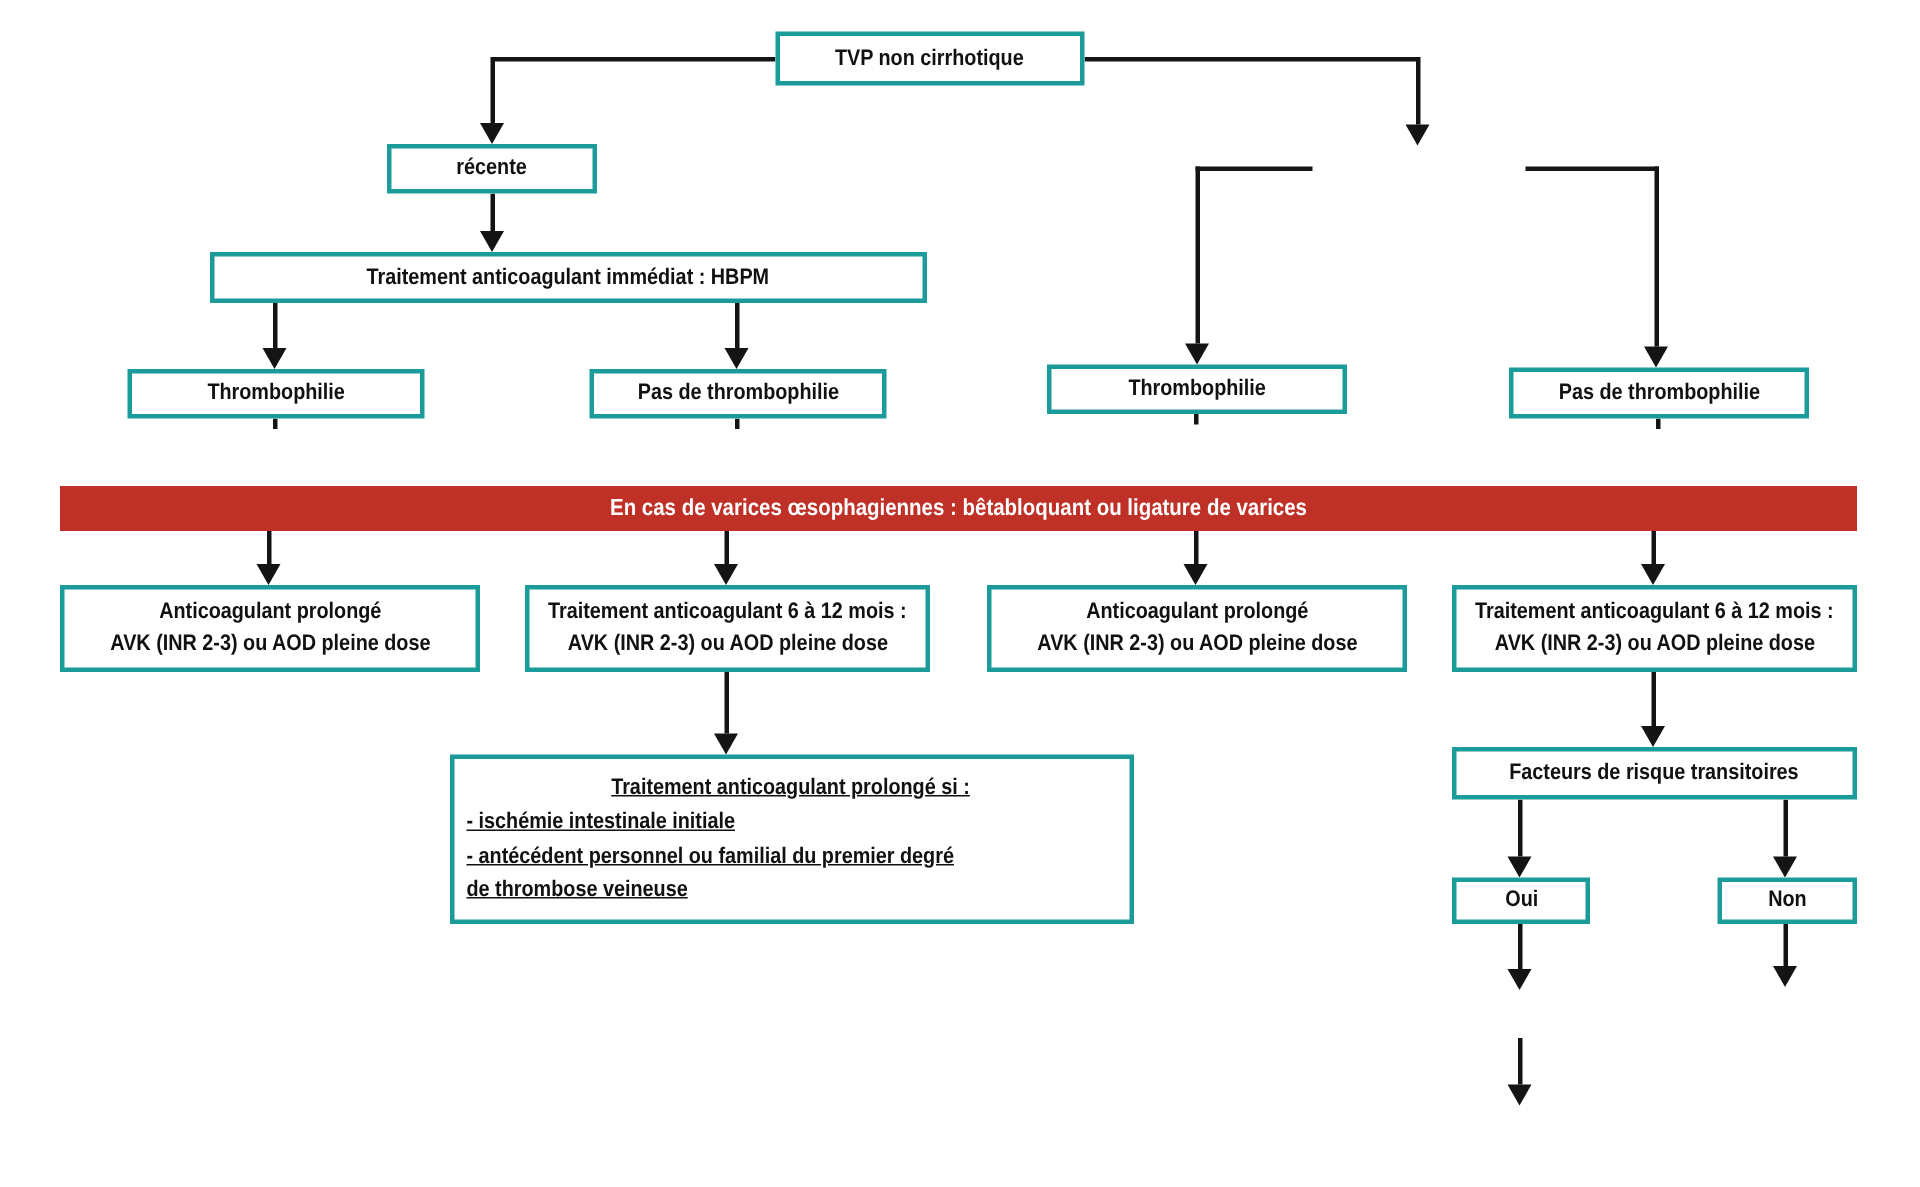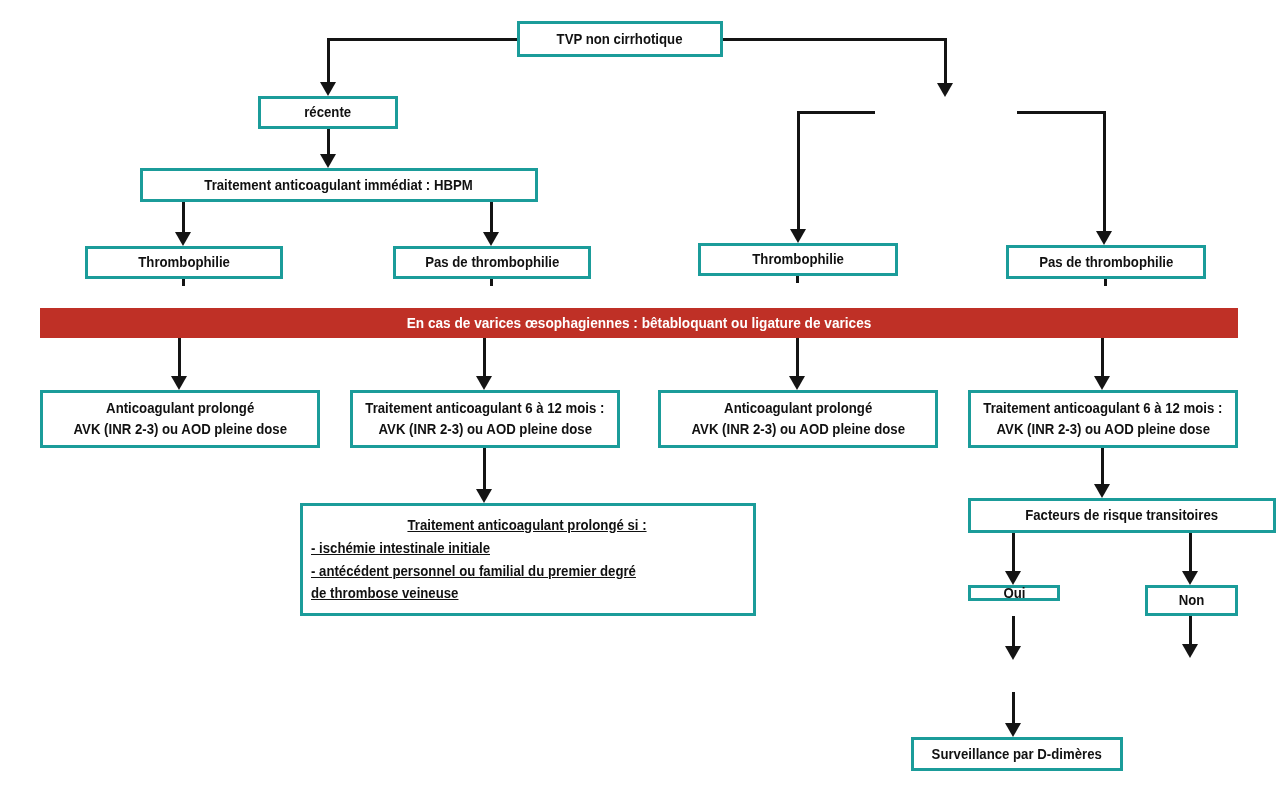--- a/index.html
+++ b/index.html
@@ -93,38 +93,38 @@
 
   <div class="node" style="left:258px;top:96px;width:140px;height:33px;">
     <span class="lbl">récente</span>
   </div>
 
   <div class="node" style="left:517px;top:21px;width:206px;height:36px;">
     <span class="lbl">TVP non cirrhotique</span>
   </div>
 
 
-  <div class="node" style="left:140px;top:168px;width:398px;height:34px;text-align:center;">
+  <div class="node" style="left:140px;top:168px;width:478px;height:34px;text-align:center;">
     <span class="lbl">Traitement anticoagulant immédiat : HBPM</span>
   </div>
 
   <div class="node" style="left:85px;top:246px;width:198px;height:33px;">
     <span class="lbl">Thrombophilie</span>
   </div>
   <div class="node" style="left:393px;top:246px;width:198px;height:33px;">
     <span class="lbl">Pas de thrombophilie</span>
   </div>
   <div class="node" style="left:698px;top:243px;width:200px;height:33px;">
     <span class="lbl">Thrombophilie</span>
   </div>
   <div class="node" style="left:1006px;top:245px;width:200px;height:34px;">
     <span class="lbl">Pas de thrombophilie</span>
   </div>
 
-  <div class="banner" style="left:40px;top:308px;width:1198px;height:30px;">
+  <div class="banner" style="left:40px;top:324px;width:1198px;height:30px;">
     <span class="lbl">En cas de varices œsophagiennes : bêtabloquant ou ligature de varices</span>
   </div>
 
   <div class="node" style="left:40px;top:390px;width:280px;height:58px;">
     <span class="lbl">Anticoagulant prolongé</span>
     <span class="lbl">AVK (INR 2-3) ou AOD pleine dose</span>
   </div>
   <div class="node" style="left:350px;top:390px;width:270px;height:58px;">
     <span class="lbl">Traitement anticoagulant 6 à 12 mois :</span>
     <span class="lbl">AVK (INR 2-3) ou AOD pleine dose</span>
@@ -138,29 +138,26 @@
     <span class="lbl">AVK (INR 2-3) ou AOD pleine dose</span>
   </div>
 
   <div class="node big" style="left:300px;top:503px;width:456px;height:113px;text-decoration:underline;">
     <span class="lbl-left title" style="transform:scaleX(.88);transform-origin:center;text-align:center;">Traitement anticoagulant prolongé si :</span>
     <span class="lbl-left">- ischémie intestinale initiale</span>
     <span class="lbl-left">- antécédent personnel ou familial du premier degré</span>
     <span class="lbl-left">de thrombose veineuse</span>
   </div>
 
-  <div class="node" style="left:968px;top:498px;width:308px;height:35px;">
+  <div class="node" style="left:968px;top:498px;width:270px;height:35px;">
     <span class="lbl">Facteurs de risque transitoires</span>
   </div>
 
-  <div class="node" style="left:968px;top:585px;width:92px;height:16px;">
+  <div class="node" style="left:968px;top:585px;width:92px;height:31px;">
     <span class="lbl">Oui</span>
   </div>
   <div class="node" style="left:1145px;top:585px;width:93px;height:31px;">
     <span class="lbl">Non</span>
   </div>
 
 
-  <div class="node" style="left:911px;top:737px;width:212px;height:34px;">
-    <span class="lbl">Surveillance par D-dimères</span>
-  </div>
 
 </div>
 
 </body></html>

